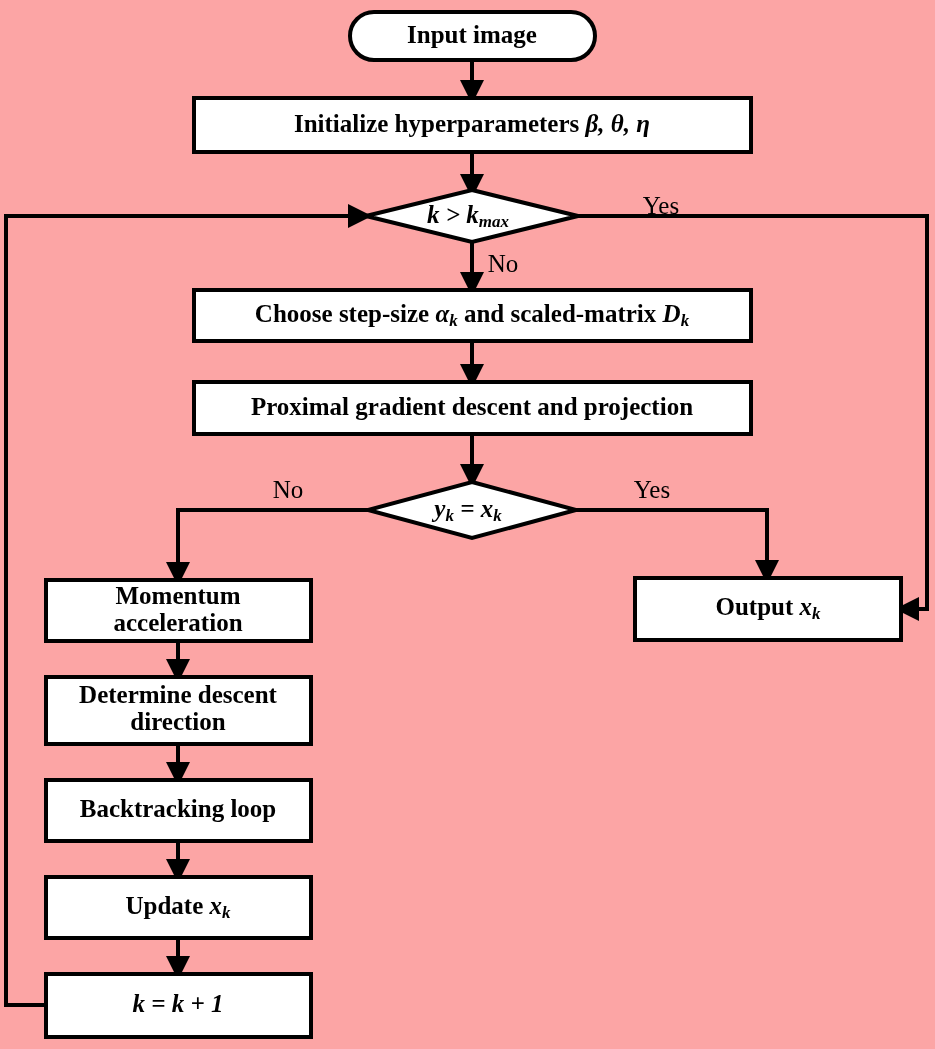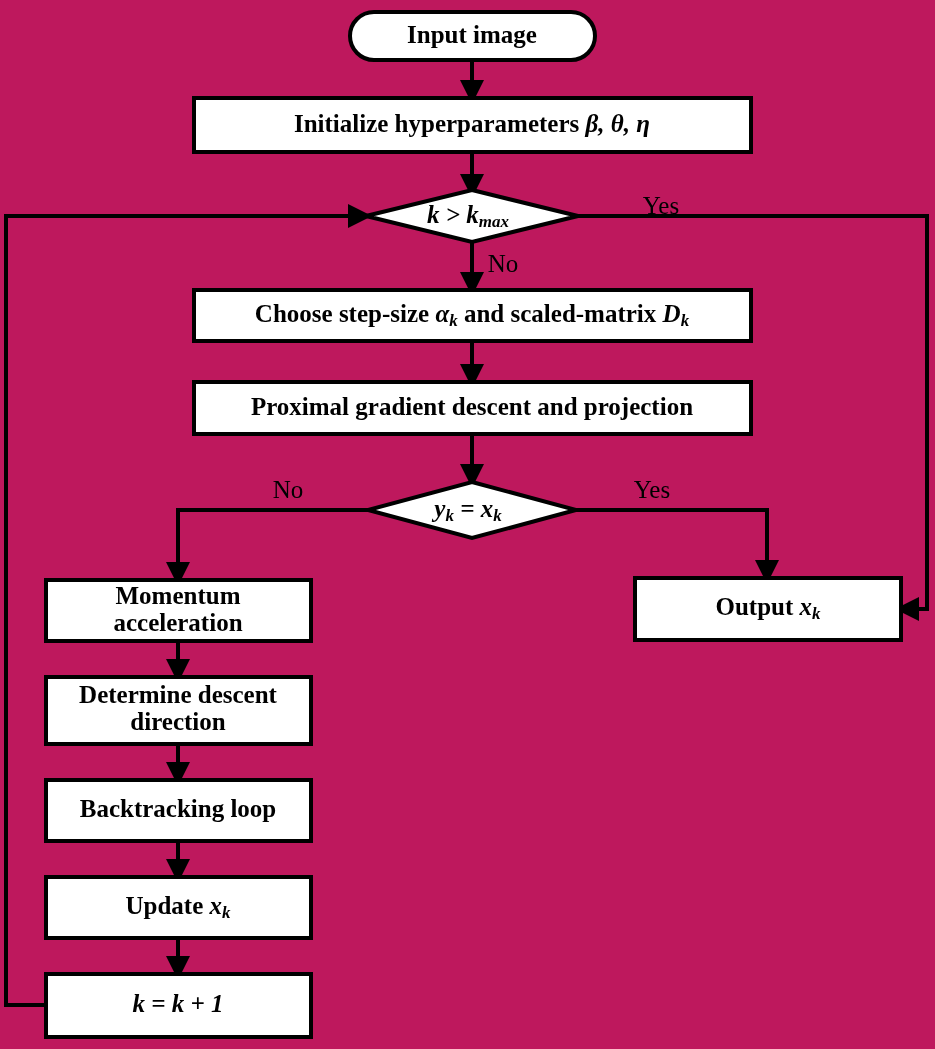--- a/index.html
+++ b/index.html
@@ -10,21 +10,21 @@
   body {
     width: 935px;
     height: 1049px;
     font-family: "Liberation Serif", "DejaVu Serif", serif;
     overflow: hidden;
   }
   #flowchart-root {
     position: relative;
     width: 935px;
     height: 1049px;
-    background: #be185d;
+    background: #fca5a5;
   }
   svg.chart {
     display: block;
     width: 935px;
     height: 1049px;
   }
   .node-shape {
     fill: #ffffff;
     stroke: #000000;
     stroke-width: 4;

